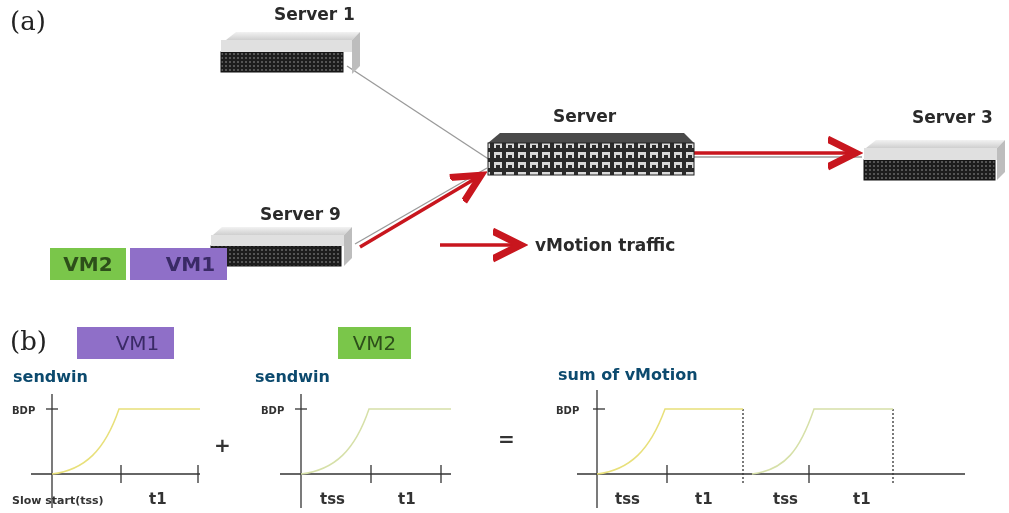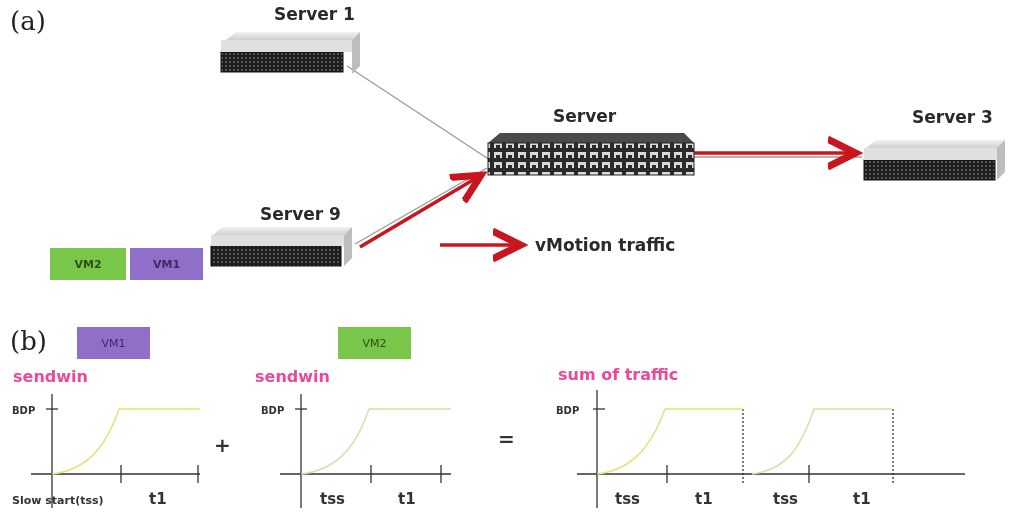--- a/index.html
+++ b/index.html
@@ -1,24 +1,24 @@
 <!DOCTYPE html>
 <html><head>
 <meta charset="utf-8">
 <style>
   html, body { margin:0; padding:0; background:#ffffff; }
   body { width:1009px; height:513px; position:relative; overflow:hidden;
          font-family:"DejaVu Sans", sans-serif; color:#222; }
   .abs { position:absolute; }
   .panel-label { font-family:"DejaVu Serif", serif; font-size:26px; color:#222; }
   .srv-label { font-weight:bold; font-size:17px; color:#2a2a2a; }
-  .vm { font-weight:bold; font-size:11px; display:flex; align-items:center; justify-content:center; }
+  .vm { font-weight:bold; font-size:20px; display:flex; align-items:center; justify-content:center; }
   .vm-green { background:#7ac64a; color:#2d4f1a; }
-  .vm-purple { background:#8f6fc8; color:#3a2a66; }
-  .title { font-weight:bold; font-size:16px; color:#ec4899; }
+  .vm-purple { background:#8f6fc8; color:#3a2a66;padding-left:24px; }
+  .title { font-weight:bold; font-size:16px; color:#0c4a6e; }
   svg text { font-family:"DejaVu Sans", sans-serif; }
 </style>
 </head>
 <body>
 
 <div class="abs panel-label" style="left:10px;top:6px;">(a)</div>
 
 <svg class="abs" style="left:0;top:0;" width="1009" height="310">
   <defs>
     <linearGradient id="srvTop" x1="0" y1="0" x2="0" y2="1">
@@ -82,21 +82,21 @@
 
 <div class="abs vm vm-green" style="left:50px;top:248px;width:76px;height:32px;">VM2</div>
 <div class="abs vm vm-purple" style="left:130px;top:248px;width:73px;height:32px;">VM1</div>
 
 <div class="abs panel-label" style="left:10px;top:326px;">(b)</div>
 <div class="abs vm vm-purple" style="left:77px;top:327px;width:73px;height:32px;font-weight:normal;">VM1</div>
 <div class="abs vm vm-green" style="left:338px;top:327px;width:73px;height:32px;font-weight:normal;">VM2</div>
 
 <div class="abs title" style="left:13px;top:367px;">sendwin</div>
 <div class="abs title" style="left:255px;top:367px;">sendwin</div>
-<div class="abs title" style="left:558px;top:365px;">sum of traffic</div>
+<div class="abs title" style="left:558px;top:365px;">sum of vMotion</div>
 
 <svg class="abs" style="left:0;top:390px;" width="1009" height="123">
   <g stroke="#333" stroke-width="1.3" fill="none">
 
     <line x1="52" y1="4" x2="52" y2="118"></line>
     <line x1="31" y1="84" x2="200" y2="84"></line>
     <line x1="46" y1="19" x2="58" y2="19"></line>
     <line x1="121" y1="75" x2="121" y2="93"></line>
     <line x1="198" y1="75" x2="198" y2="93"></line>
 

